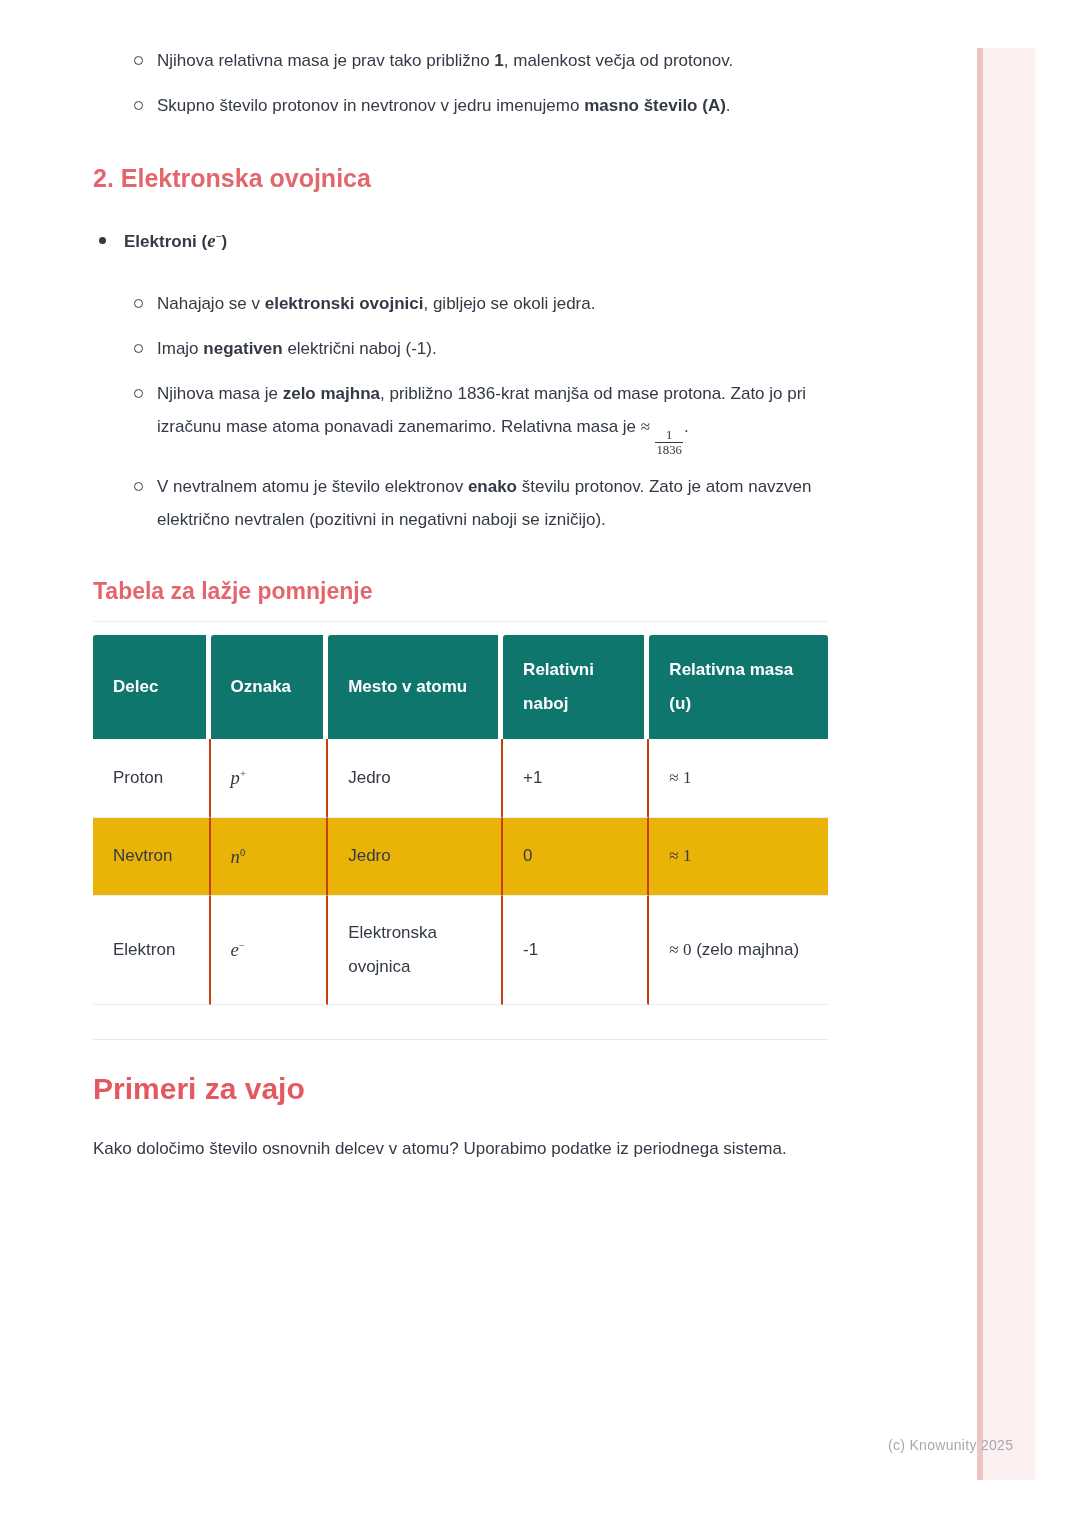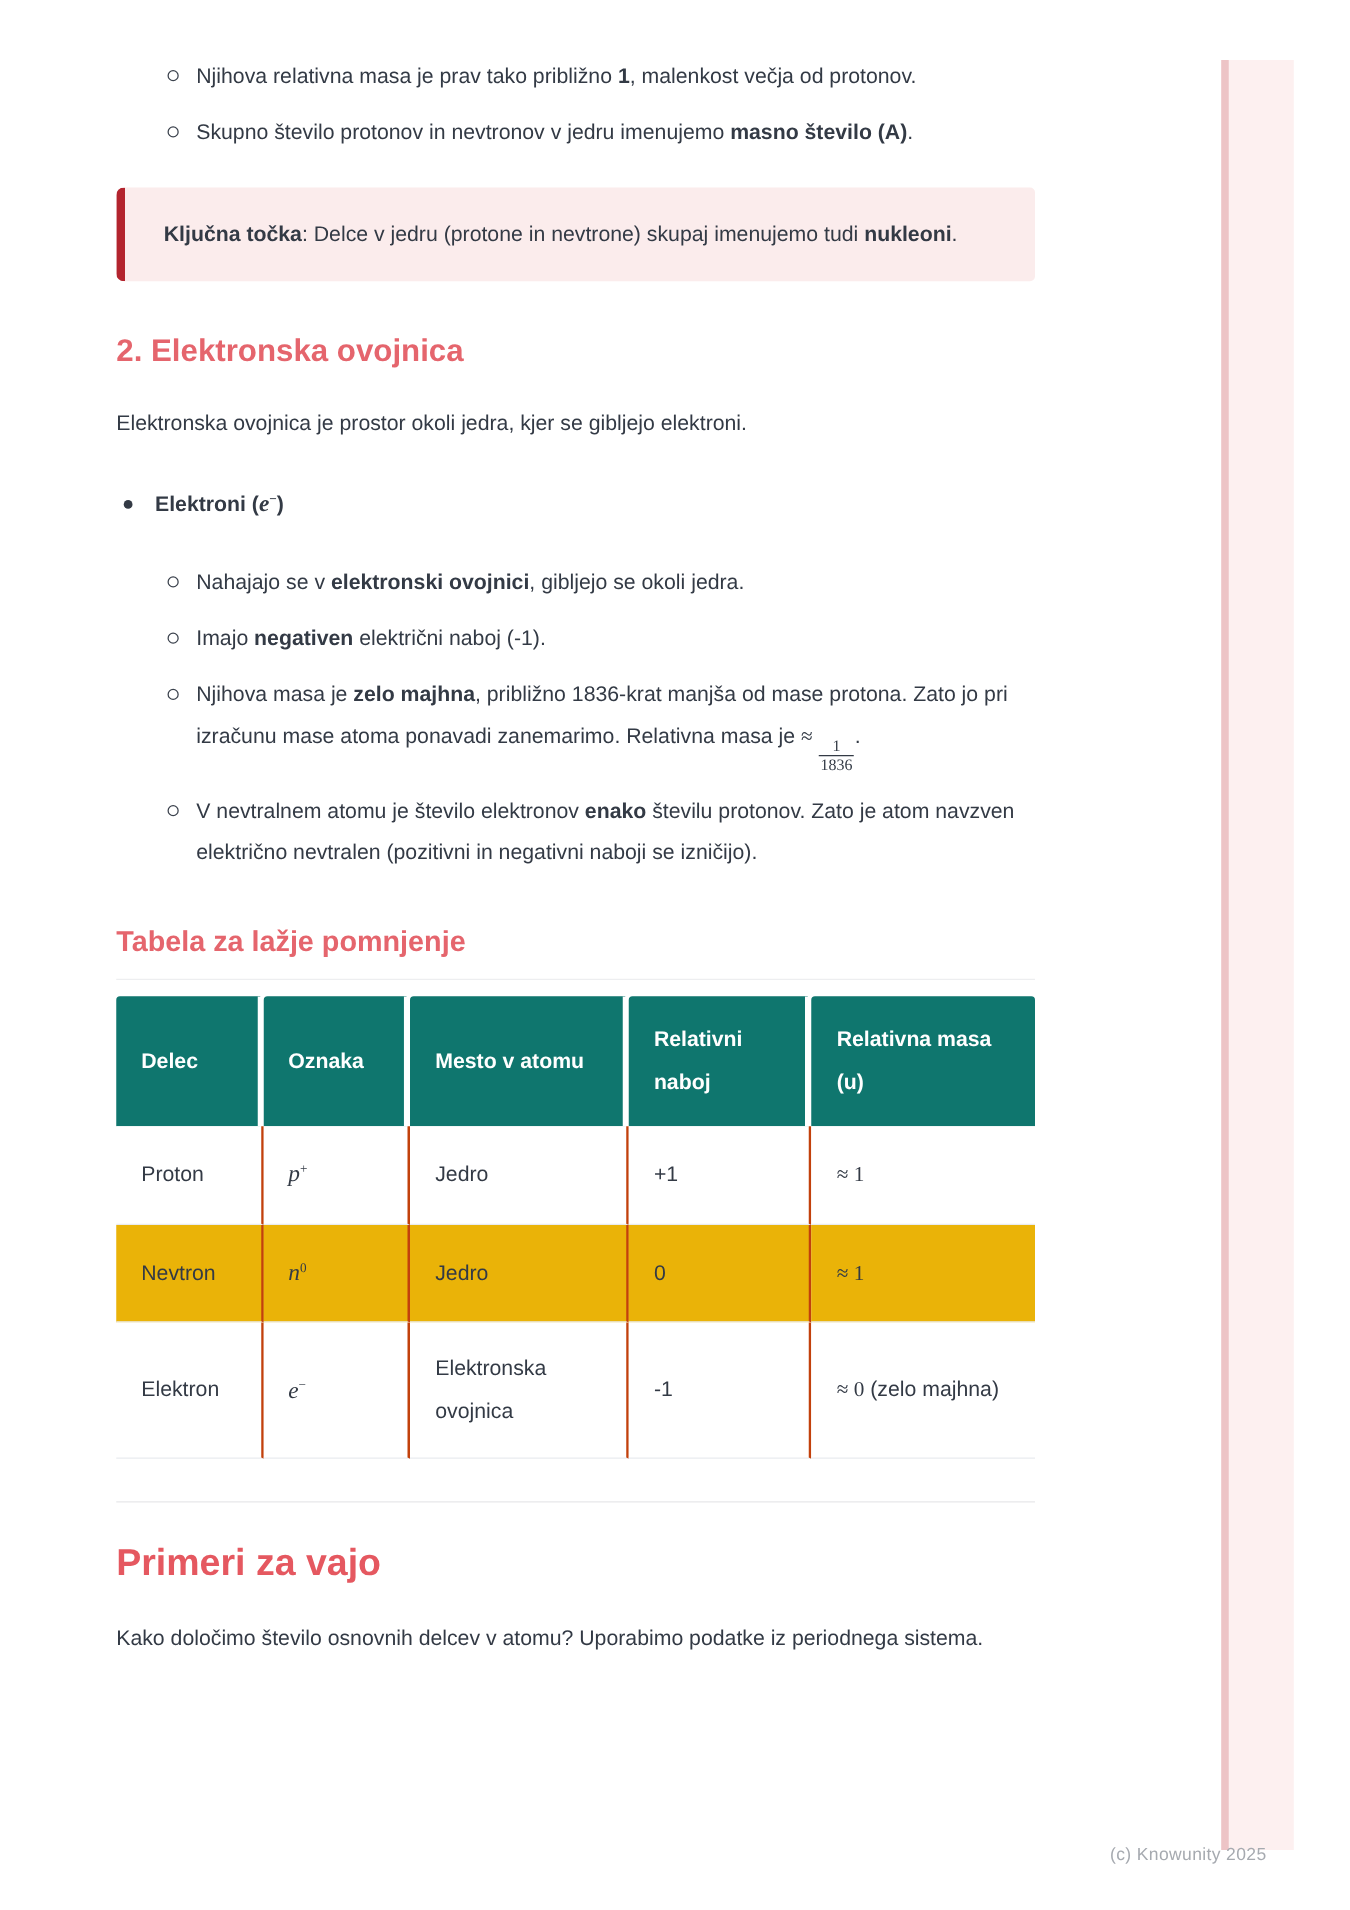--- a/index.html
+++ b/index.html
@@ -139,47 +139,43 @@
   .pink-bar {
     position:absolute;
     left:977px; top:48px;
     width:58px; height:1432px;
     background:#fdf0f0;
     border-left:6px solid #edc4c6;
     z-index:0;
   }
   .copyright {
     position:absolute;
-    left:888px; top:1475px;
+    left:888px; top:1437px;
     font-size:14px; color:#a6aab0;
     letter-spacing:0.3px;
     z-index:2;
     white-space:nowrap;
   }
 </style>
 </head>
 <body>
 
 <div class="pink-bar"></div>
 <div class="copyright">(c) Knowunity 2025</div>
 
 <div class="content">
 
   <ul class="sub-list">
     <li><span>Njihova relativna masa je prav tako približno </span><span class="b">1</span><span>, malenkost večja od protonov.</span></li>
     <li><span>Skupno število protonov in nevtronov v jedru imenujemo </span><span class="b">masno število (A)</span><span>.</span></li>
   </ul>
 
-  <div class="callout">
-    <p><span class="b">Ključna točka</span><span>: Delce v jedru (protone in nevtrone) skupaj imenujemo tudi </span><span class="b">nukleoni</span><span>.</span></p>
-  </div>
 
   <h2 class="section-title">2. Elektronska ovojnica</h2>
 
-  <p class="body-text after-heading">Elektronska ovojnica je prostor okoli jedra, kjer se gibljejo elektroni.</p>
 
   <div class="main-bullet"><span class="b">Elektroni (</span><span class="math">e</span><span class="su sup">−</span><span class="b">)</span></div>
 
   <ul class="sub-list nested">
     <li><span>Nahajajo se v </span><span class="b">elektronski ovojnici</span><span>, gibljejo se okoli jedra.</span></li>
     <li><span>Imajo </span><span class="b">negativen</span><span> električni naboj (-1).</span></li>
     <li><span>Njihova masa je </span><span class="b">zelo majhna</span><span>, približno 1836-krat manjša od mase protona. Zato jo pri izračunu mase atoma ponavadi zanemarimo. Relativna masa je </span><span class="su">≈ </span><span class="frac">
           <span class="fnum">1</span>
           <span class="fden">1836</span>
         </span><span>.</span></li>

